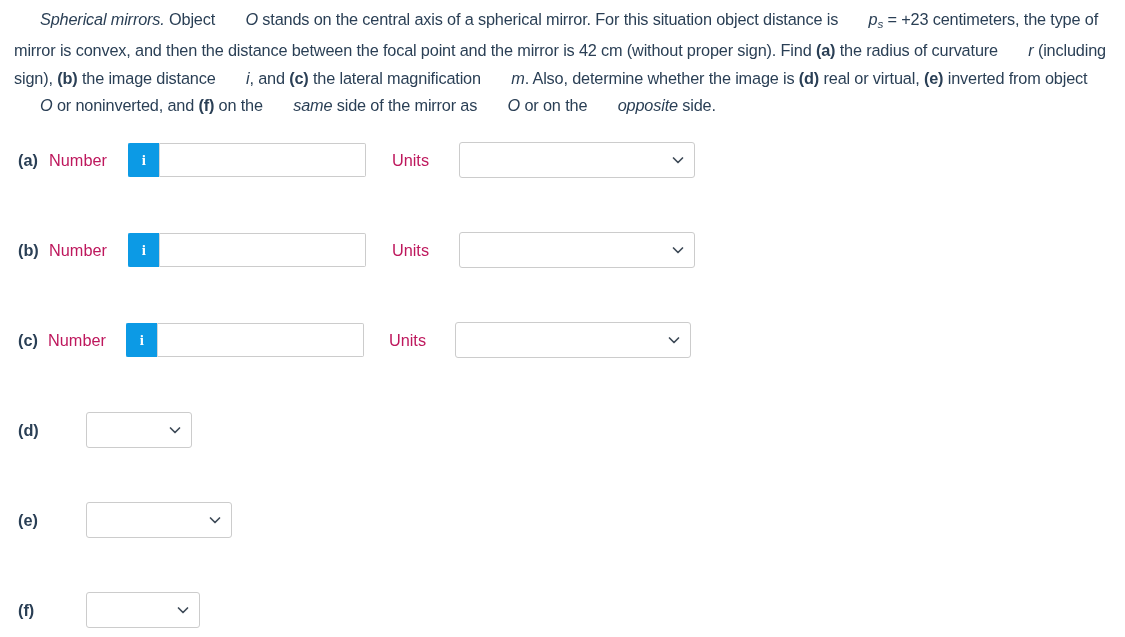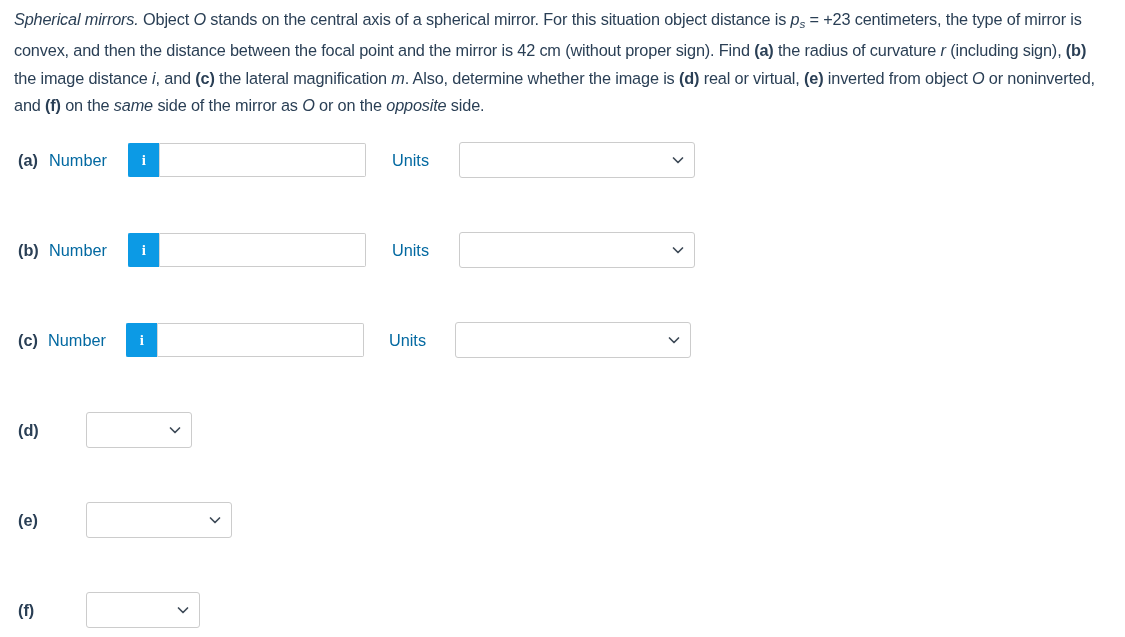--- a/index.html
+++ b/index.html
@@ -20,21 +20,21 @@
   #problem-statement {
     position: absolute;
     left: 14px;
     top: 6px;
     width: 1098px;
     font-size: 16.3px;
     line-height: 27.5px;
     color: #2a3f55;
     letter-spacing: -0.01em;
   }
-  #problem-statement .it { font-style: italic; }
+  #problem-statement .it { font-style: italic; margin-left: 26px; }
   #problem-statement .bd { font-weight: bold; }
   #problem-statement sub {
     font-style: italic;
     font-size: 0.72em;
     vertical-align: -0.25em;
   }
 
   
   .num-row {
     position: absolute;
@@ -55,21 +55,21 @@
     font-size: 16.3px;
     font-weight: bold;
     color: #2a3f55;
     width: 44px;
     padding-left: 18px;
     box-sizing: border-box;
     flex: none;
   }
   .field-caption {
     font-size: 16.3px;
-    color: #0369a1;
+    color: #be185d;
     flex: none;
     white-space: nowrap;
   }
 
   
   .input-group {
     display: flex;
     align-items: stretch;
     height: 34px;
     flex: none;

